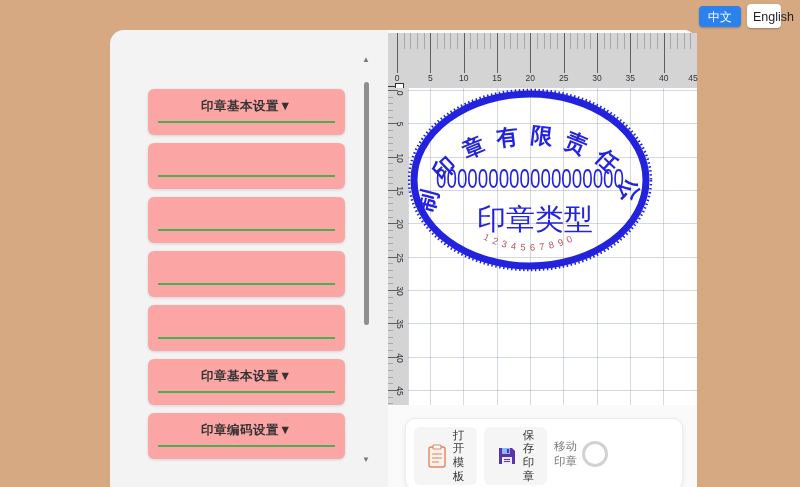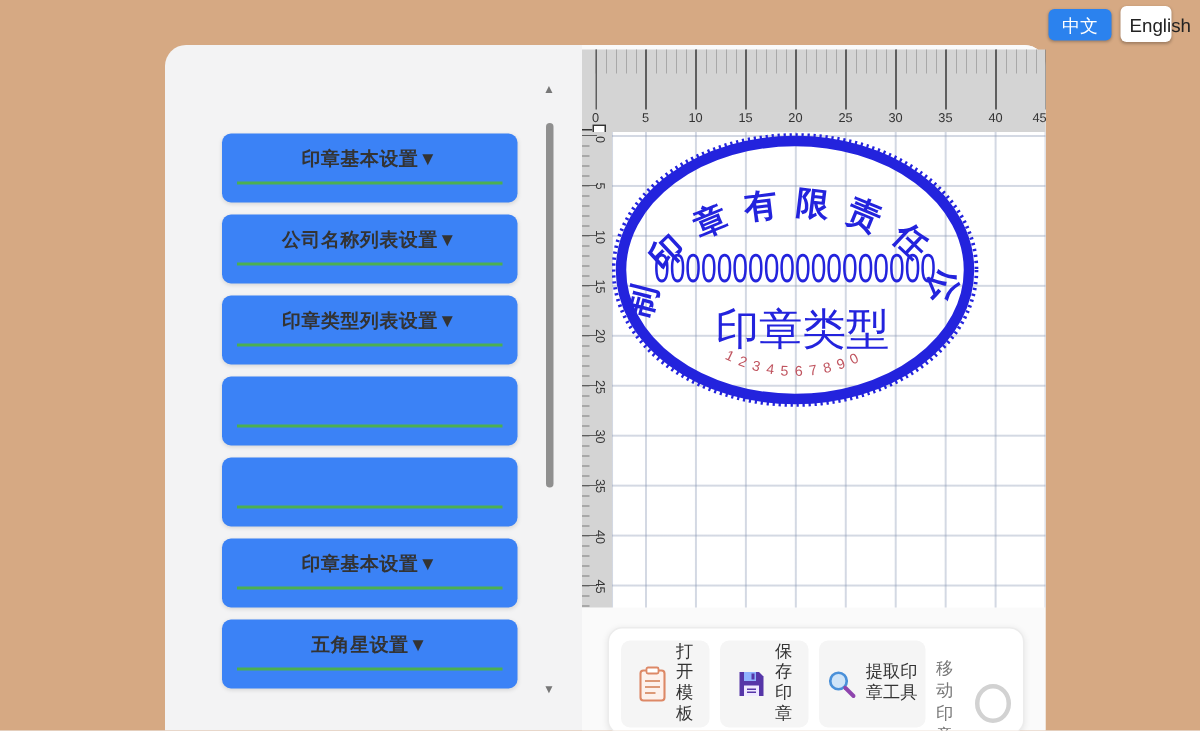--- a/index.html
+++ b/index.html
@@ -14,21 +14,21 @@
     font-size:12px;line-height:21px;text-align:center;cursor:pointer;
     box-shadow:0 1px 2px rgba(0,0,0,.25);}
   .lang-en{position:absolute;left:747px;top:4px;width:34px;height:24px;
     background:#fff;color:#222;border:none;border-radius:4px;
     font-size:12.5px;line-height:24px;text-align:center;cursor:pointer;
     box-shadow:0 1px 2px rgba(0,0,0,.25);}
   
   .panel{position:absolute;left:110px;top:30px;width:587px;height:457px;
     background:#f3f3f4;border-radius:14px 14px 0 0;}
   
-  .card{position:absolute;left:148px;width:197px;height:46px;background:#3b82f6;
+  .card{position:absolute;left:148px;width:197px;height:46px;background:#fca5a5;
     border-radius:6px;box-shadow:0 1px 3px rgba(0,0,0,.13);cursor:pointer;}
   .card .lbl{display:block;text-align:center;margin-top:9px;font-size:12.5px;
     font-weight:700;color:#333;letter-spacing:.5px;}
   .card .uline{position:absolute;left:10px;right:10px;top:32px;height:0;
     border-bottom:2px solid #4caf50;}
   
   .sb-thumb{position:absolute;left:364px;top:82px;width:5px;height:243px;
     background:#8f8f8f;border-radius:3px;cursor:pointer;}
   .sb-arrow{position:absolute;left:360px;width:12px;height:10px;font-size:8px;
     color:#777;text-align:center;line-height:10px;cursor:pointer;}
@@ -82,39 +82,37 @@
 <button class="lang-zh">中文</button>
 <button class="lang-en">English</button>
 
 <div class="panel"></div>
 
 <div class="card" style="top:89px">
   <span class="lbl">印章基本设置▼</span>
     <span class="uline"></span>
 </div>
 <div class="card" style="top:143px">
-  <span class="lbl">公司名称列表设置▼</span>
     <span class="uline"></span>
 </div>
 <div class="card" style="top:197px">
-  <span class="lbl">印章类型列表设置▼</span>
     <span class="uline"></span>
 </div>
 <div class="card" style="top:251px">
     <span class="uline"></span>
 </div>
 <div class="card" style="top:305px">
     <span class="uline"></span>
 </div>
 <div class="card" style="top:359px">
   <span class="lbl">印章基本设置▼</span>
     <span class="uline"></span>
 </div>
 <div class="card" style="top:413px">
-  <span class="lbl">五角星设置▼</span>
+  <span class="lbl">印章编码设置▼</span>
     <span class="uline"></span>
 </div>
 
 <div class="sb-arrow" style="top:55px">▲</div>
 <div class="sb-thumb"></div>
 <div class="sb-arrow" style="top:455px">▼</div>
 
 <div class="canvas-col"></div>
 <div class="canvas-wrap">
   <div class="ruler-top">
@@ -184,26 +182,18 @@
       <rect x="10" y="3" width="2" height="4" fill="#5636a8"></rect>
       <rect x="5" y="11" width="10" height="7" fill="#efe9ff"></rect>
       <line x1="7" y1="13.5" x2="13" y2="13.5" stroke="#5636a8" stroke-width="1"></line>
       <line x1="7" y1="15.5" x2="13" y2="15.5" stroke="#5636a8" stroke-width="1"></line>
     </svg>
     <span class="vtext">保
 存
 印
 章</span>
   </button>
-  <button class="tbtn w3">
-    <svg width="20" height="20" viewBox="0 0 20 20">
-      <circle cx="8" cy="8" r="5.5" fill="#cfe4f8" stroke="#4a90d9" stroke-width="1.8"></circle>
-      <line x1="12.5" y1="12.5" x2="18" y2="18" stroke="#8e44ad" stroke-width="2.6" stroke-linecap="round"></line>
-    </svg>
-    <span class="vtext">提取印
-章工具</span>
-  </button>
   <div class="move-wrap">
     <span class="move-lbl">移动
 印章</span>
     <div class="toggle-circle"></div>
   </div>
 </div>
 
 </body></html>

